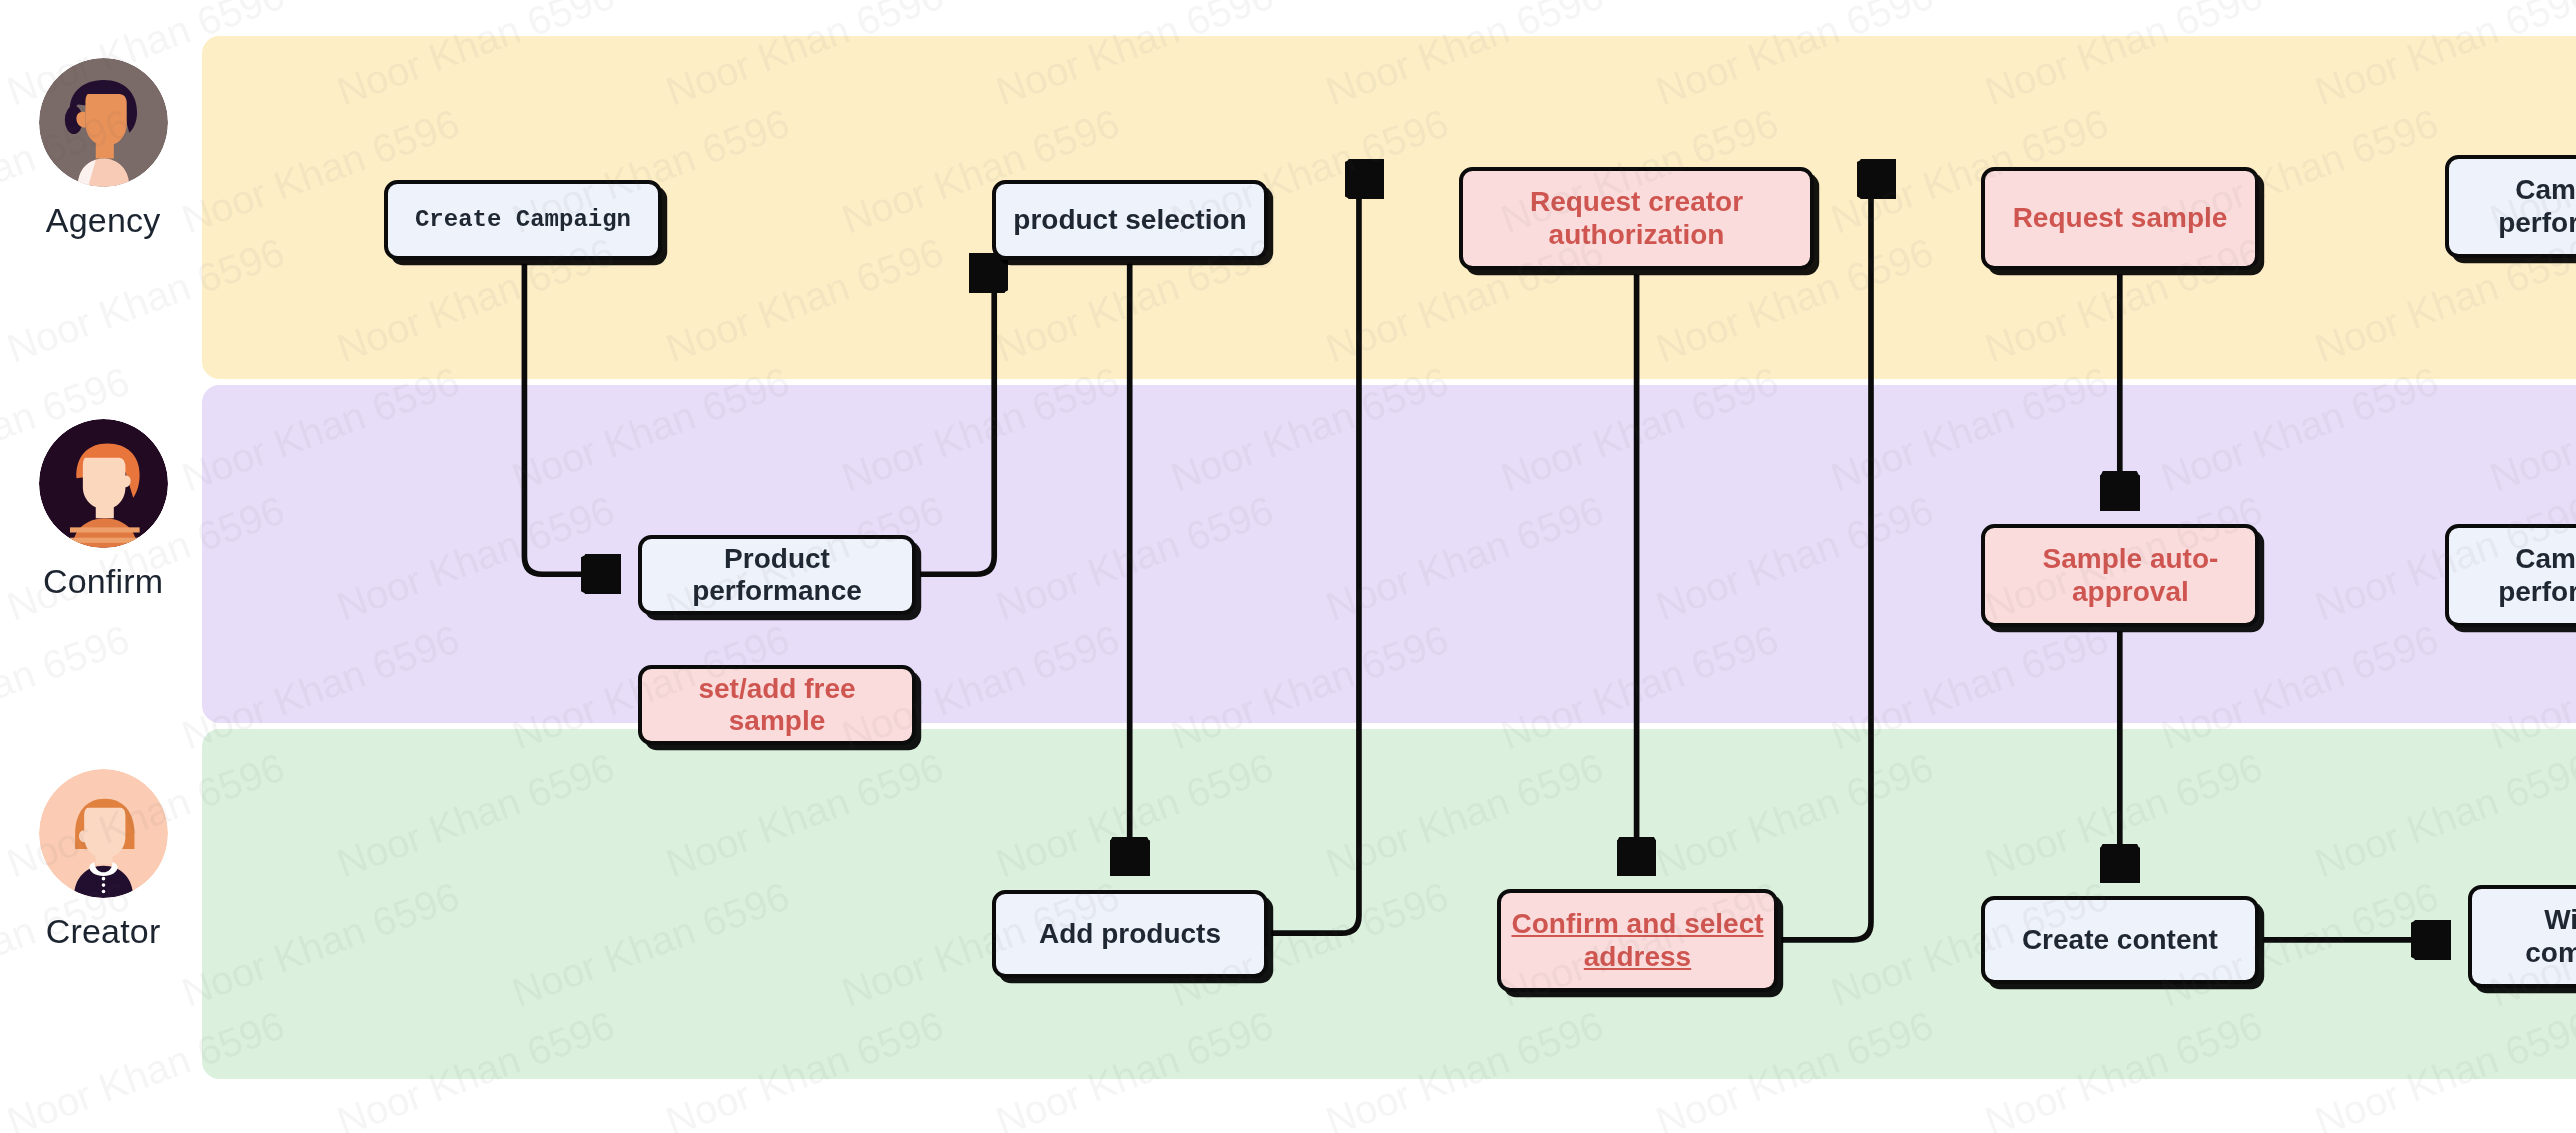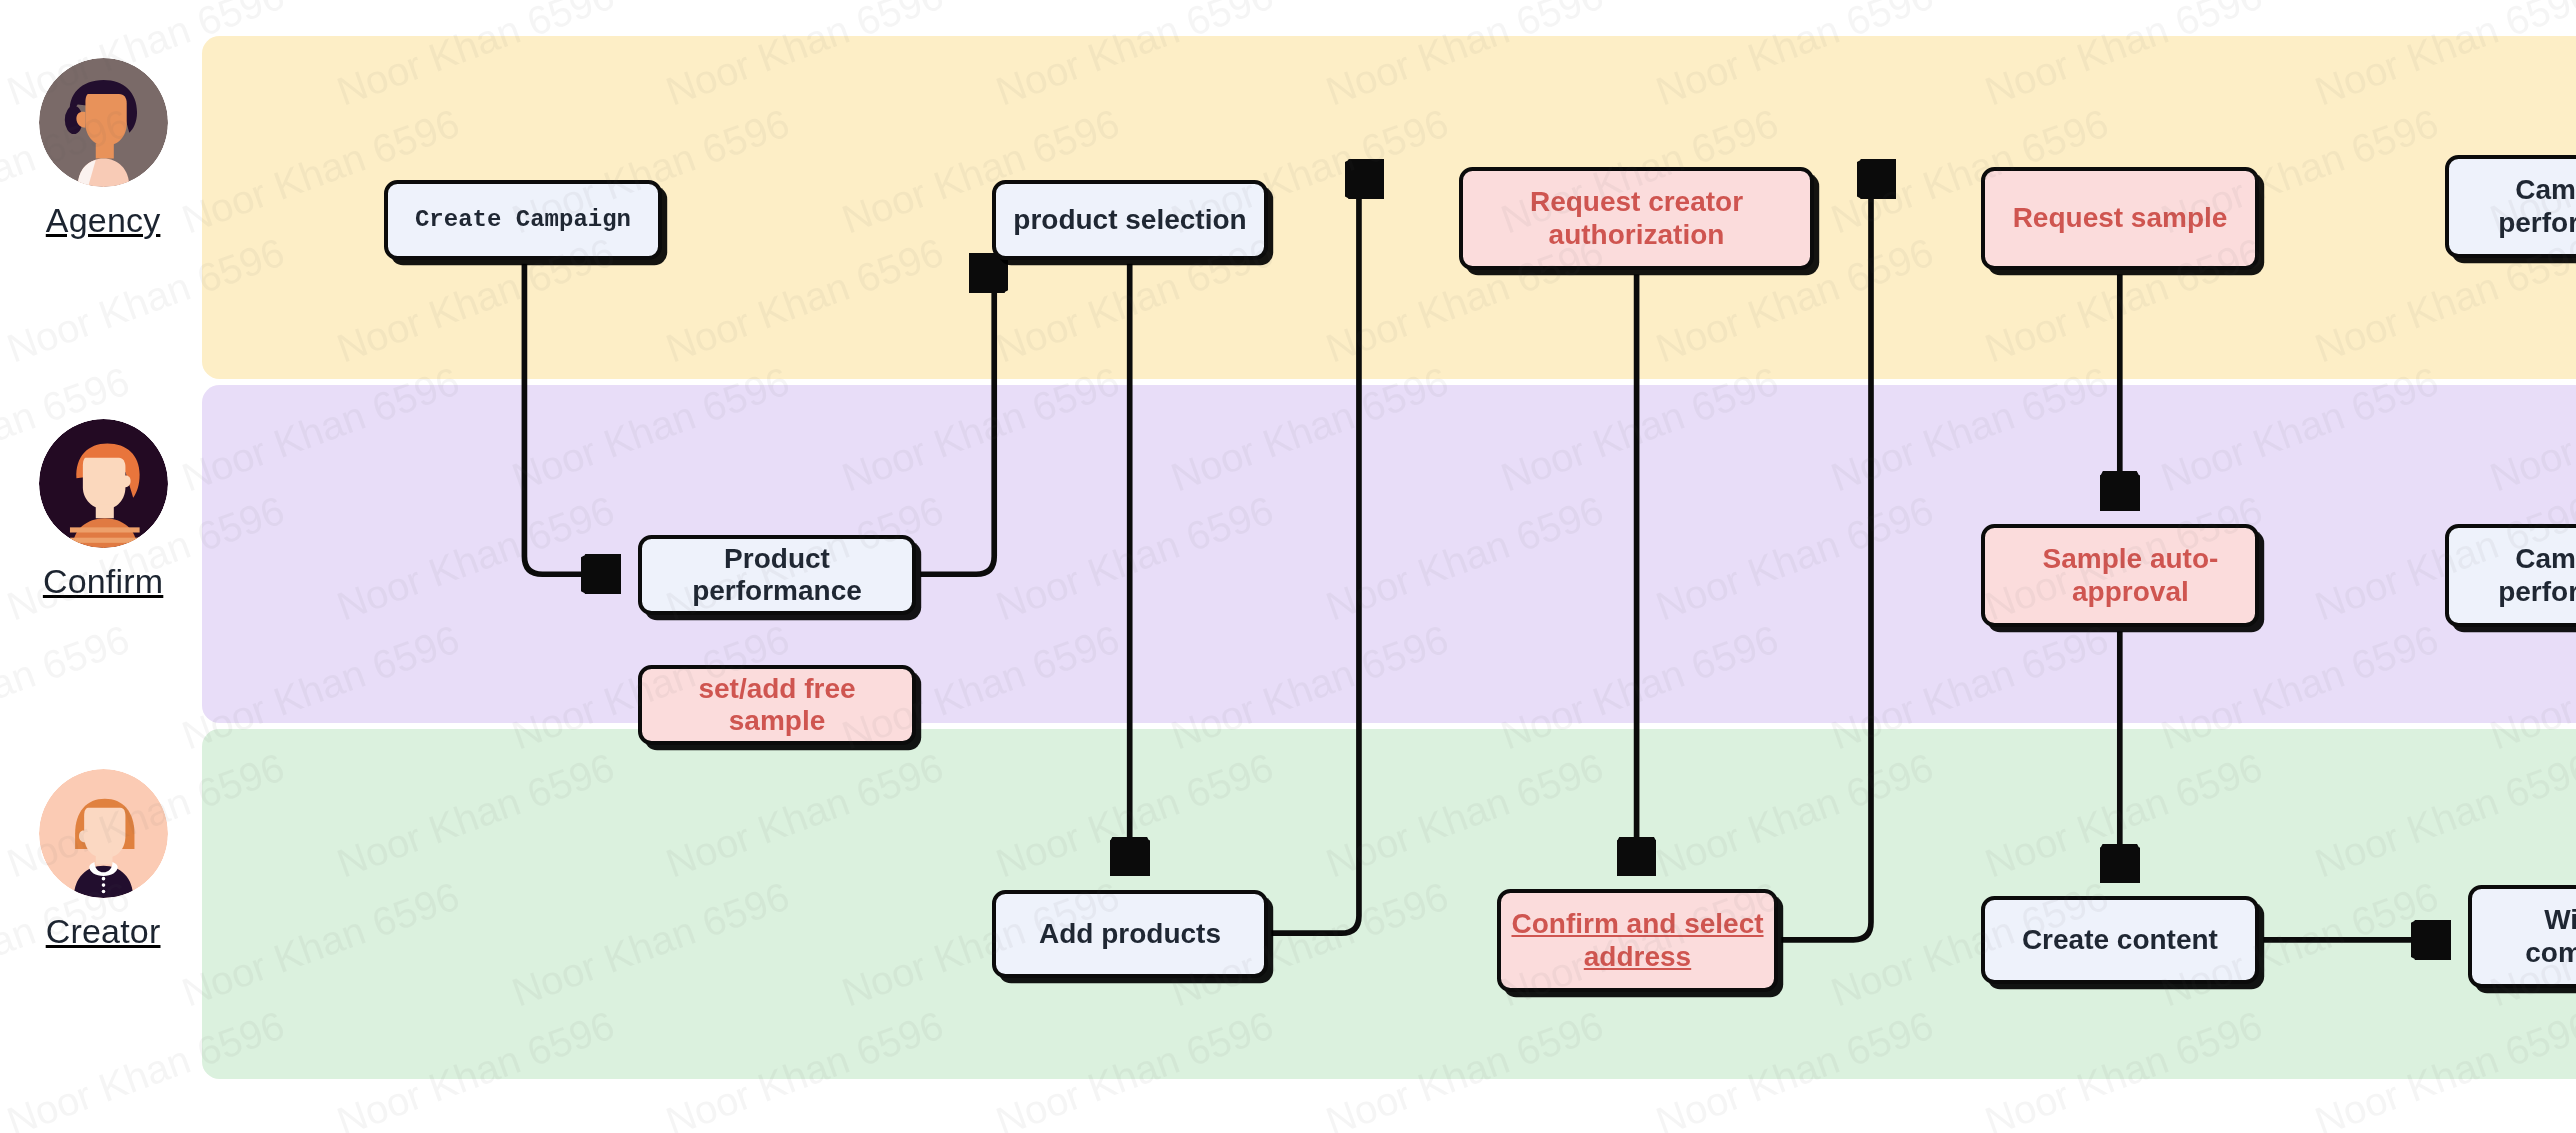--- a/index.html
+++ b/index.html
@@ -8,21 +8,21 @@
     font-family:"Liberation Sans", sans-serif;
     overflow:hidden;position:relative;
   }
   #stage{position:absolute;left:0;top:0;width:2858px;height:1133px;}
 
   
   .band{position:absolute;border-radius:17.5px;}
 
   
   .role{position:absolute;display:flex;flex-direction:column;
-        align-items:center;justify-content:center;width:165px;text-decoration:underline;}
+        align-items:center;justify-content:center;width:165px;}
   .avatar{width:129px;height:129px;border-radius:50%;position:relative;
           overflow:hidden;display:block;}
   .role-label{margin-top:13.4px;font-size:34px;color:#1c2430;
               letter-spacing:0.2px;white-space:nowrap;}
 
   
   .node{position:absolute;box-sizing:border-box;
         border:4.6px solid #0b0b0b;border-radius:13.4px;
         display:flex;align-items:center;justify-content:center;
         text-align:center;line-height:1.16;

